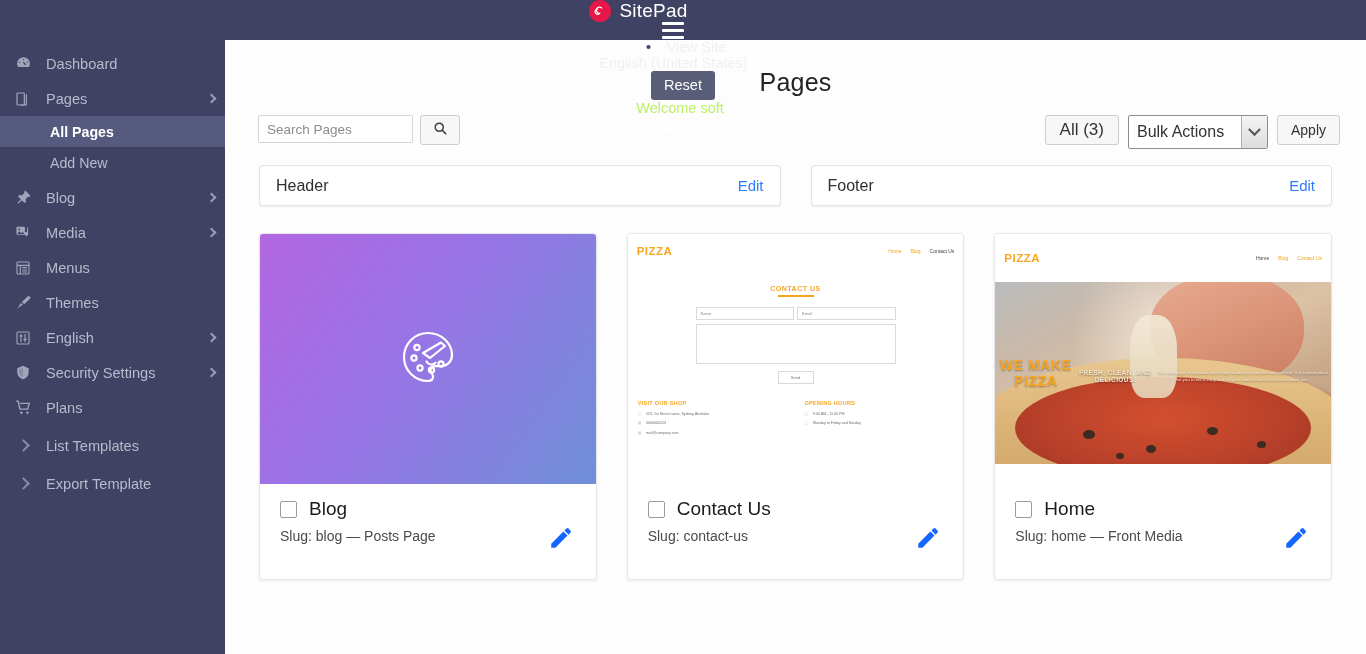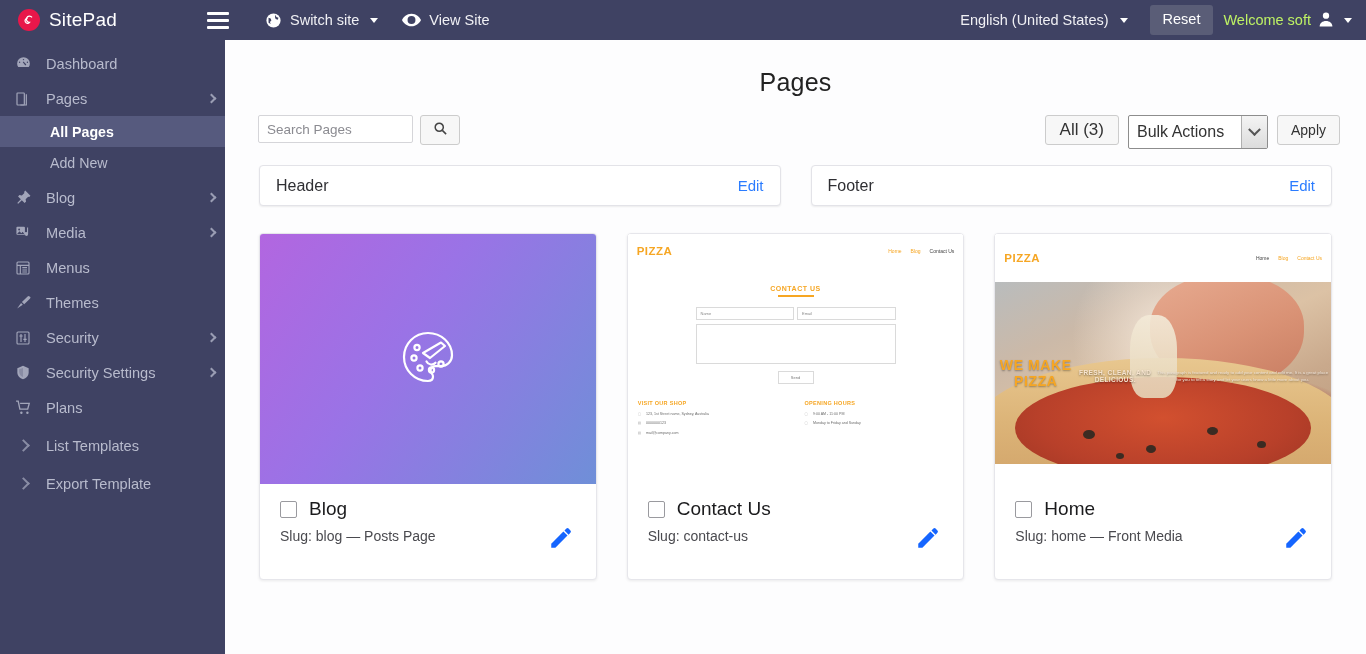--- a/index.html
+++ b/index.html
@@ -13,20 +13,21 @@
 
   
   .topbar {
     position: absolute; top: 0; left: 0;
     width: 1366px; height: 40px;
     background: #3f4263;
     display: flex; align-items: center;
     color: #ffffff;
     font-size: 14px;
     z-index: 30;
+    flex-direction: column;
   }
   .brand {
     display: flex; align-items: center;
     width: 225px; height: 40px;
     padding-left: 18px;
     gap: 9px;
   }
   .brand-logo {
     width: 22px; height: 22px; border-radius: 50%;
     background: #e8174a;
@@ -291,30 +292,20 @@
     </span>
     <span class="brand-name">SitePad</span>
   </div>
 
   <div class="hamburger">
     <i></i>
       <i></i>
       <i></i>
   </div>
 
-  <div class="tb-item" style="margin-left:22px;">
-    <span>
-      <svg width="17" height="17" viewBox="0 0 24 24" fill="#fff">
-        <circle cx="12" cy="12" r="10" fill="#fff"></circle>
-        <path d="M5 8l3 1 1 3-2 2 1 3-3-2zM15 4l1 3 3 1-1 3-3-1-1-3z" fill="#3f4263"></path>
-      </svg>
-    </span>
-    <span>Switch site</span>
-    <span class="caret"></span>
-  </div>
 
   <div class="tb-item">
     <span>
       <svg width="19" height="14" viewBox="0 0 24 16" fill="#fff">
         <path d="M12 0C6 0 1.7 4.2 0 8c1.7 3.8 6 8 12 8s10.3-4.2 12-8c-1.7-3.8-6-8-12-8zm0 13a5 5 0 1 1 0-10 5 5 0 0 1 0 10z"></path>
         <circle cx="12" cy="8" r="2.6" fill="#3f4263"></circle>
       </svg>
     </span>
     <span>View Site</span>
   </div>
@@ -423,21 +414,21 @@
     <span class="nav-arrow"></span>
   </div>
 
   <div class="nav-item">
     <span class="nav-ico">
       <svg width="16" height="16" viewBox="0 0 24 24" fill="none" stroke="#b8bbcd" stroke-width="1.7">
         <rect x="3" y="3" width="18" height="18" rx="1.5"></rect>
         <path d="M9 6v12M15 6v12M6.5 9h5M12.5 14h5"></path>
       </svg>
     </span>
-    <span class="nav-label">Security</span>
+    <span class="nav-label">English</span>
     <span class="nav-arrow">
         <i class="chev"></i>
       </span>
   </div>
 
   <div class="nav-item">
     <span class="nav-ico">
       <svg width="16" height="17" viewBox="0 0 24 24" fill="#b8bbcd">
         <path d="M12 2L3.5 5.5v6c0 5 3.6 9.3 8.5 10.5 4.9-1.2 8.5-5.5 8.5-10.5v-6z"></path>
         <path d="M12 5.2v13.4c-3.4-1.1-5.8-4.3-5.8-7.8V7z" fill="#9a9db3"></path>

